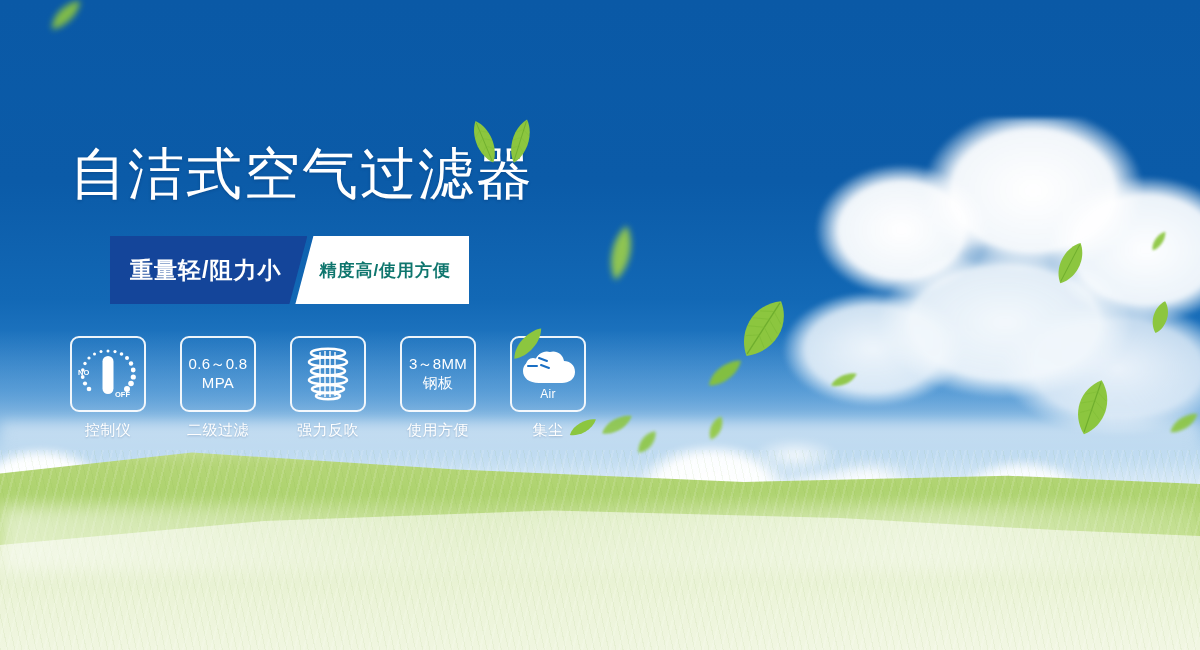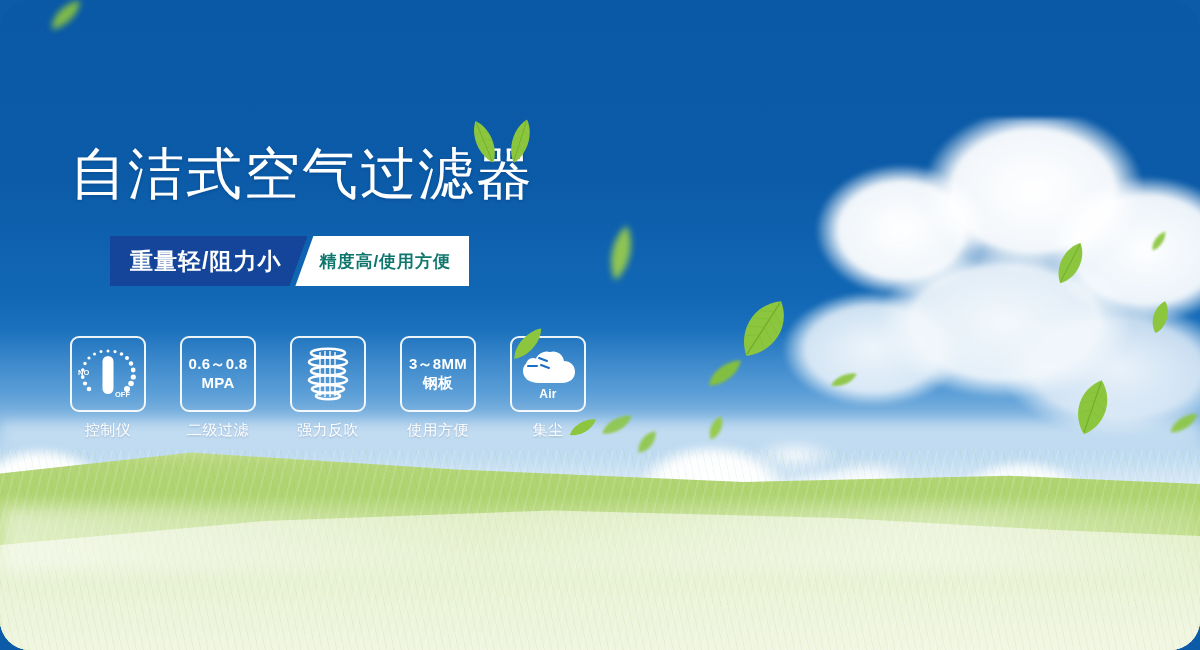--- a/index.html
+++ b/index.html
@@ -9,21 +9,20 @@
     background:#0b5ba8;
   }
 
   .banner {
     position:relative;
     width:1200px; height:650px;
     overflow:hidden;
     background:linear-gradient(to bottom,
         #0a59a6 0%, #0b5ba8 28%, #1268b5 46%,
         #2d82cb 60%, #6aa9dc 70%, #a9cbe8 78%, #cfe0ec 84%, #dfe8ec 90%);
-    border-radius:30px;
   }
 
   
   .sky-haze {
     position:absolute; left:0; right:0; top:330px; height:200px;
     background:linear-gradient(to bottom,
       rgba(255,255,255,0) 0%, rgba(210,230,245,.30) 35%,
       rgba(235,245,252,.72) 70%, rgba(248,252,255,.92) 100%);
     pointer-events:none;
   }
@@ -119,21 +118,21 @@
   
   .headline {
     position:absolute; left:70px; top:146px;
     color:#ffffff; font-size:56px; line-height:1;
     letter-spacing:2px; font-weight:300;
     text-shadow:0 1px 3px rgba(0,30,70,.25);
     white-space:nowrap;
   }
 
   
-  .subbar { position:absolute; left:70px; top:236px; height:50px; display:flex;padding-left:40px; }
+  .subbar { position:absolute; left:70px; top:236px; height:68px; display:flex;padding-left:40px; }
   .sub-left {
     background:#14459a; color:#ffffff;
     font-size:23px; font-weight:700; letter-spacing:1px;
     display:flex; align-items:center;
     padding:0 26px 0 20px;
     clip-path:polygon(0 0, 100% 0, calc(100% - 18px) 100%, 0 100%);
   }
   .sub-right {
     background:#ffffff; color:#0f766e;
     font-size:17px; font-weight:700; letter-spacing:1px;
@@ -149,21 +148,21 @@
   }
   .feature { width:76px; display:flex; flex-direction:column; align-items:center; }
   .fbox {
     width:76px; height:76px; border:2px solid rgba(255,255,255,.92);
     border-radius:9px; display:flex; flex-direction:column;
     align-items:center; justify-content:center;
     position:relative; overflow:visible;
   }
   .fbox .ftext {
     color:#ffffff; font-size:15px; line-height:1.25;
-    text-align:center; font-weight:700; letter-spacing:.3px;
+    text-align:center; font-weight:400; letter-spacing:.3px;
     white-space:nowrap;
   }
   .flabel {
     margin-top:9px; color:#ffffff; font-size:15px;
     letter-spacing:.5px; white-space:nowrap;
     text-shadow:0 1px 2px rgba(0,40,90,.22);
   }
   .fbox svg { display:block; }
 </style>
 </head>

